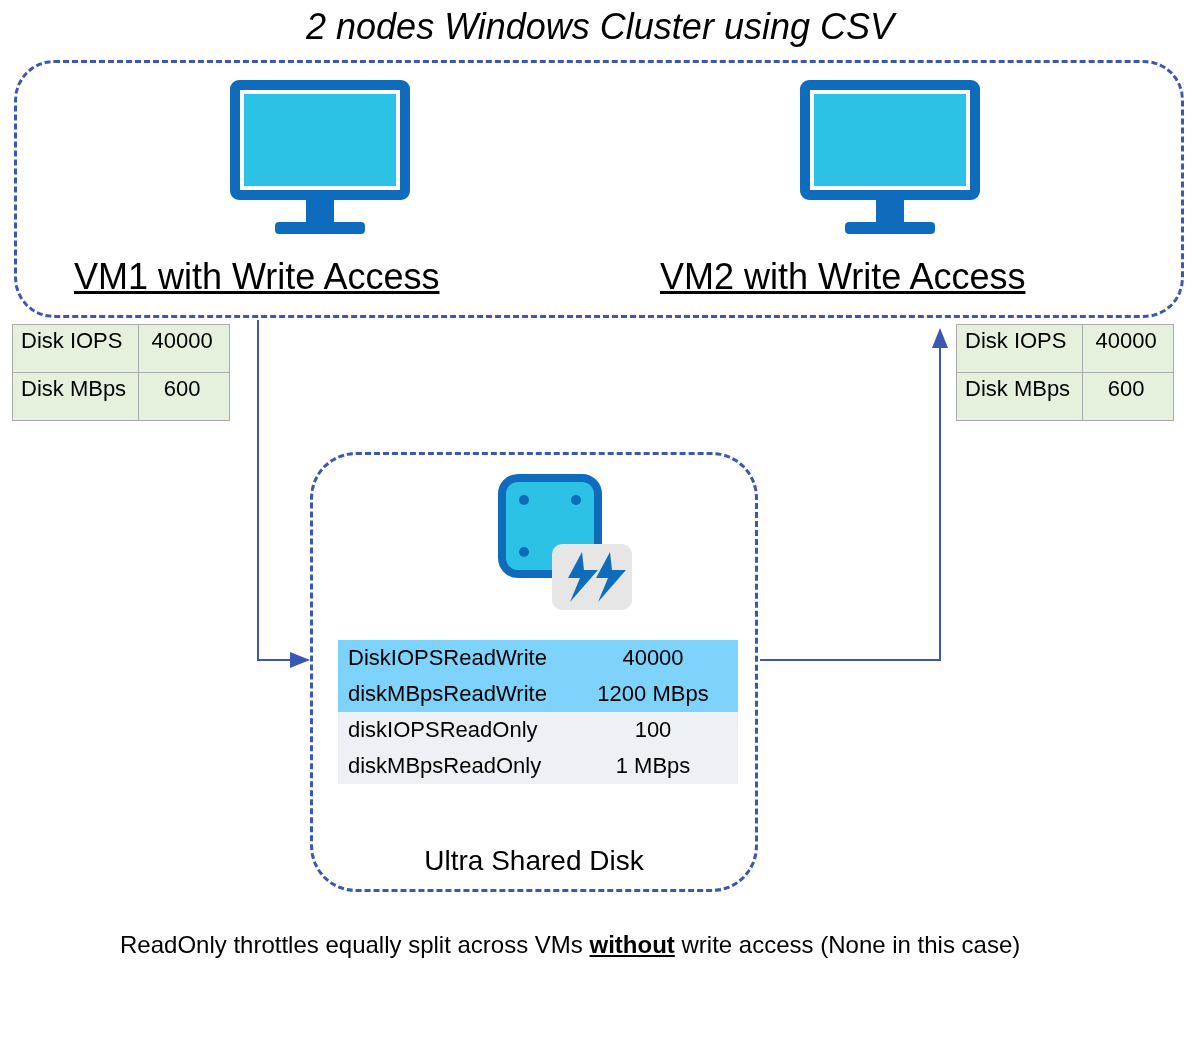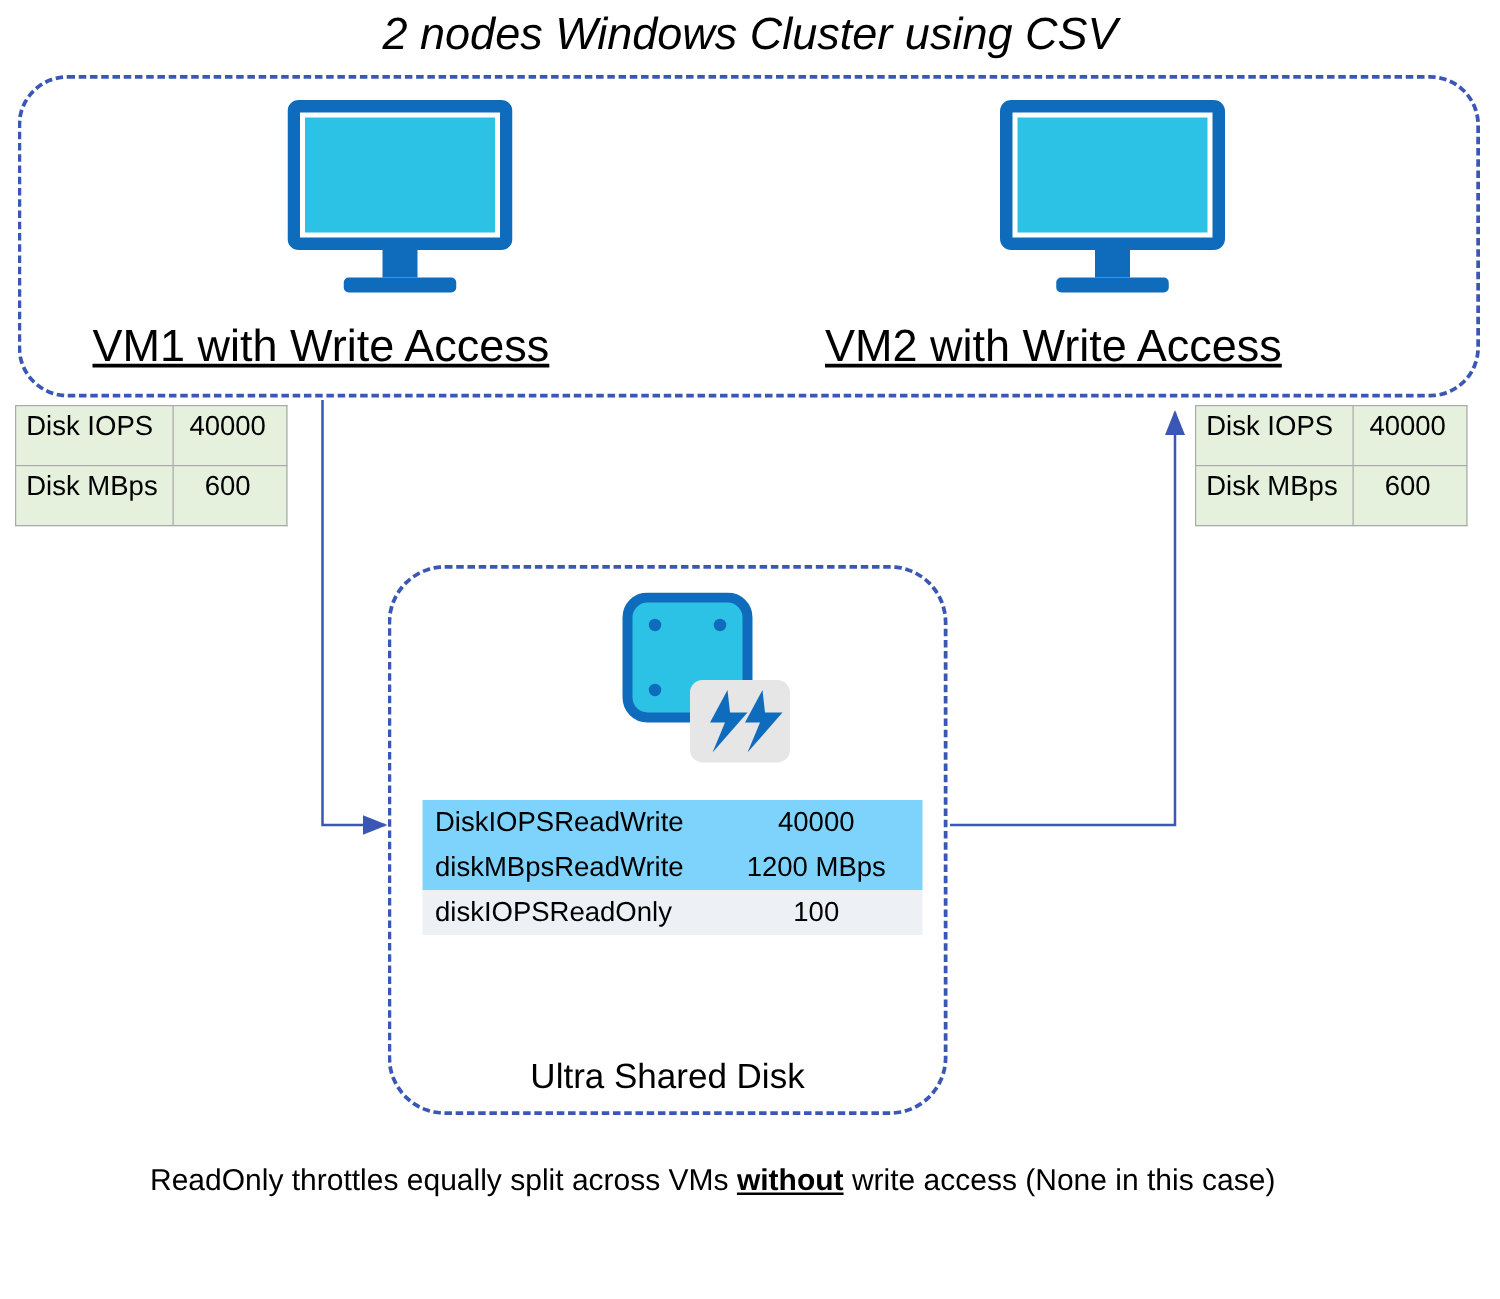--- a/index.html
+++ b/index.html
@@ -184,20 +184,24 @@
       <td class="v">40000</td>
     </tr>
     <tr class="rw">
       <td class="k">diskMBpsReadWrite</td>
       <td class="v">1200 MBps</td>
     </tr>
     <tr class="ro">
       <td class="k">diskIOPSReadOnly</td>
       <td class="v">100</td>
     </tr>
+    <tr class="ro">
+      <td class="k">diskMBpsReadOnly</td>
+      <td class="v">1 MBps</td>
+    </tr>
   </tbody>
     </table>
 
   <div class="disk-title">Ultra Shared Disk</div>
 
   <svg style="position:absolute; top:0; left:0; pointer-events:none;" width="1200" height="1039">
     <defs>
       <marker id="arrowhead" markerWidth="10" markerHeight="8" refX="9" refY="4" orient="auto">
         <polygon points="0 0, 10 4, 0 8" fill="#3B57B5"></polygon>
       </marker>

